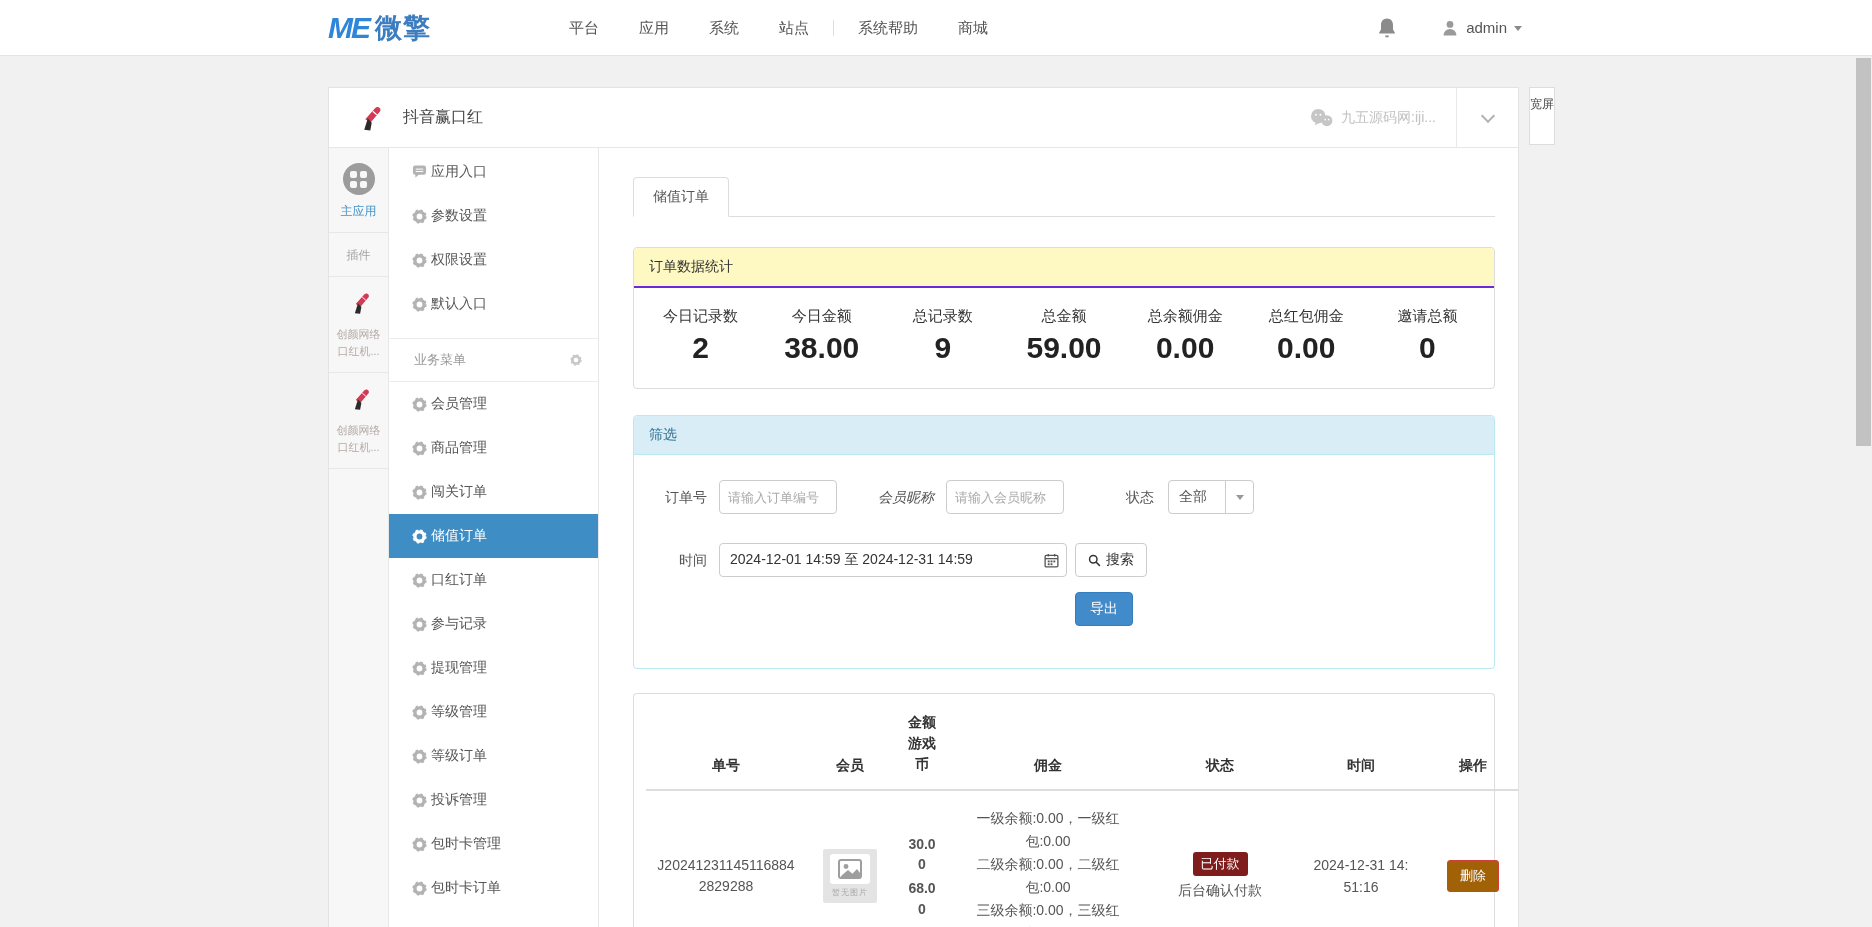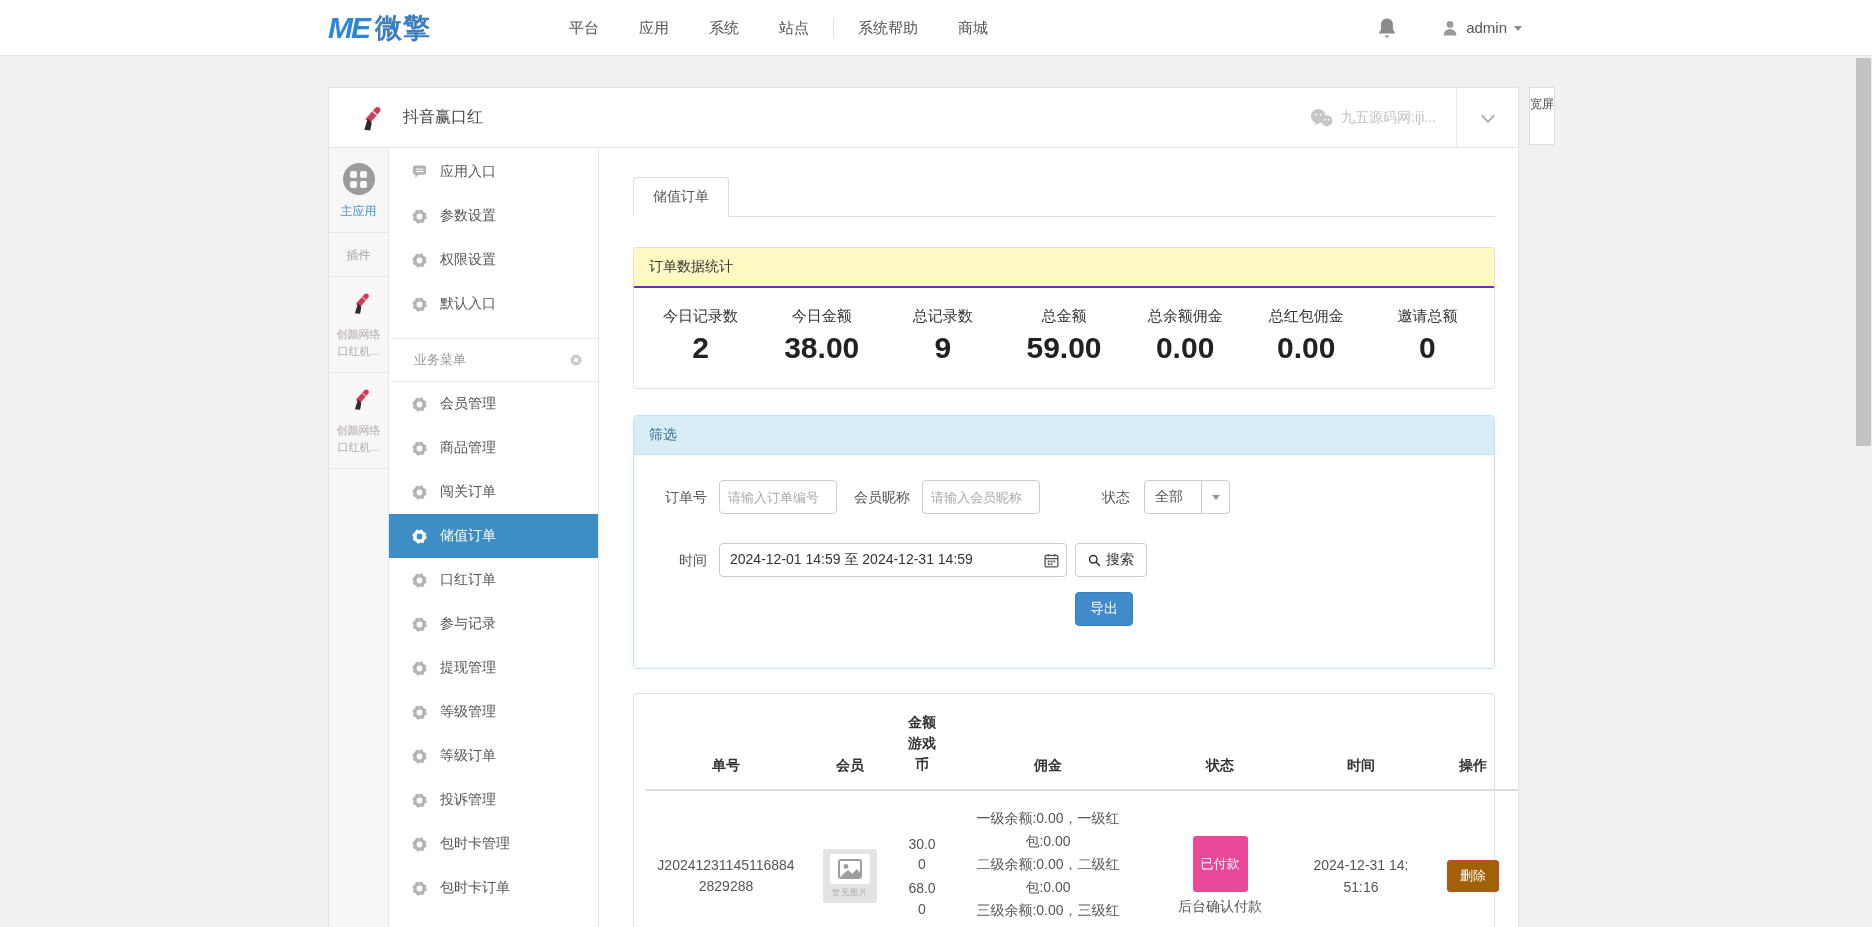--- a/index.html
+++ b/index.html
@@ -55,21 +55,21 @@
              display:grid; grid-template-columns:7px 7px; grid-template-rows:7px 7px; gap:3px;
              align-content:center; justify-content:center; }
   .grid-ic i { background:#f7f7f7; border-radius:2px; }
   .rail-main .lb { margin-top:8px; font-size:12px; color:#4292c9; }
   .rail-plugins { height:44px; line-height:44px; font-size:12px; color:#a5a5a5; }
   .rail-app { padding:13px 2px 12px; }
   .rail-app svg { width:26px; height:26px; }
   .rail-app .nm { margin-top:6px; font-size:11px; color:#b5aaa6; line-height:1.55; }
 
   .menu { width:210px; background:#fff; border-right:1px solid #e7e7e7; flex:0 0 auto; padding-top:2px; }
-  .m-item { height:44px; display:flex; align-items:center; padding-left:23px; gap:13px;
+  .m-item { height:44px; display:flex; align-items:center; padding-left:23px; gap:4px;
             font-size:14px; color:#555; cursor:pointer; }
   .m-item svg { width:15px; height:15px; color:#b3b3b3; flex:0 0 auto; }
   .m-item.active { background:#3e8ec5; color:#fff; }
   .m-item.active svg { color:#fff; }
   .m-section { height:44px; margin-top:12px; border-top:1px solid #ececec; border-bottom:1px solid #ececec;
                display:flex; align-items:center; justify-content:space-between;
                padding:0 16px 0 25px; font-size:13px; color:#9a9a9a;gap:23px; }
   .m-section svg { width:12px; height:12px; color:#c9c9c9; cursor:pointer; }
 
   
@@ -115,24 +115,24 @@
 
   .table-panel { margin-top:24px; border:1px solid #ddd; border-bottom:none; border-radius:4px 4px 0 0;
                  padding:6px 12px 0; }
   table { width:100%; border-collapse:collapse; table-layout:fixed; }
   th { border-bottom:2px solid #ddd; padding:12px 4px 14px; font-size:14px; color:#333;
        text-align:center; vertical-align:bottom; font-weight:bold; }
   td { border-bottom:1px solid #ddd; padding:16px 4px; font-size:14px; color:#555;
        text-align:center; vertical-align:middle; }
   .hdr-narrow { width:34px; margin:0 auto; word-break:break-all; line-height:1.5; }
   .order-no { width:142px; margin:0 auto; word-break:break-all; line-height:1.55; }
-  .amount { width:32px; margin:4px auto; word-break:break-all; line-height:1.45; }
+  .amount { width:32px; margin:4px auto; word-break:break-all; line-height:1.45;font-weight:bold; }
   .commission { width:146px; margin:0 auto; line-height:1.65; }
   .time-val { width:97px; margin:0 auto; word-break:break-all; line-height:1.6; }
-  .badge { display:inline-block; background:#ec4899; color:#fff; font-size:13px; padding:19px 8px;
+  .badge { display:inline-block; background:#7f1d1d; color:#fff; font-size:13px; padding:3px 8px;
            border-radius:3px; }
   .status-note { margin-top:6px; }
   .del-btn { background:#a16207; border:1px solid #d43f3a; color:#fff; font-size:13px;
              padding:6px 12px; border-radius:3px; cursor:pointer; font-family:inherit; }
   .noimg { width:54px; height:54px; background:#e4e4e4; border-radius:2px; margin:0 auto;
            display:flex; flex-direction:column; align-items:center; justify-content:center; padding:3px; }
   .noimg .pic { width:40px; height:30px; background:#fff; border-radius:3px; display:flex;
                 align-items:center; justify-content:center; }
   .noimg .pic svg { width:26px; height:20px; color:#9e9e9e; }
   .noimg .txt { font-size:8px; color:#aaa; margin-top:3px; letter-spacing:1px; }
@@ -427,21 +427,21 @@
           </div>
         </div>
       </div>
 
       <div class="panel filter">
         <div class="panel-head">筛选</div>
         <div class="filter-body">
           <div class="f-row">
             <span class="f-label" style="width:58px;text-align:right;">订单号</span>
             <input class="f-input" style="margin-left: 12px;" placeholder="请输入订单编号">
-            <span class="f-label" style="margin-left:17px;">会员昵称</span>
+            <span class="f-label" style="margin-left:41px;font-style:italic;">会员昵称</span>
             <input class="f-input" style="margin-left: 12px;" placeholder="请输入会员昵称">
             <span class="f-label" style="margin-left:62px;">状态</span>
             <div class="sel" style="margin-left:14px;">
               <span class="sel-val">全部</span>
               <span class="sel-caret">
                   <span class="tri"></span>
                 </span>
             </div>
           </div>
           <div class="f-row" style="margin-top:29px;">

